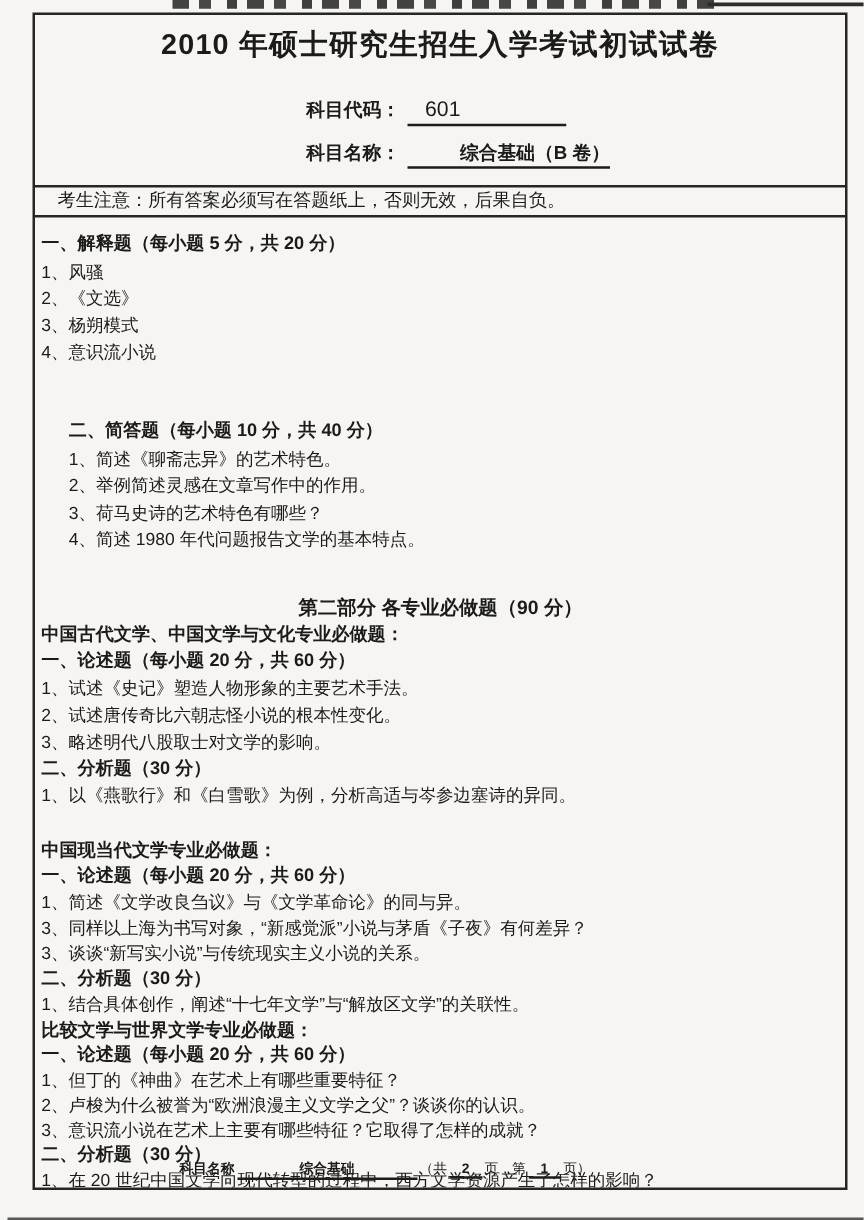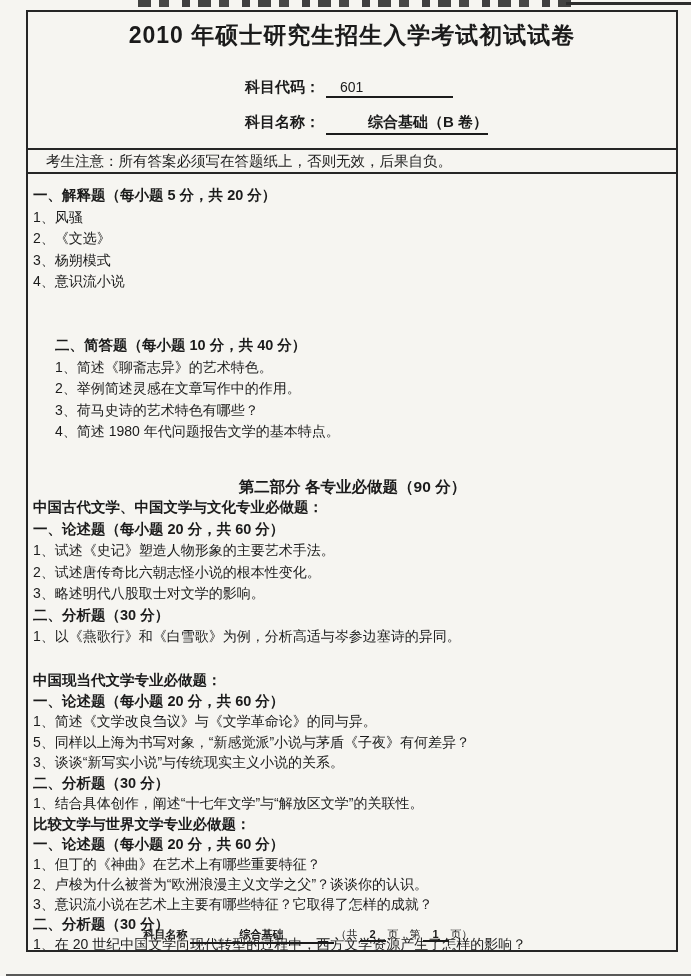--- a/index.html
+++ b/index.html
@@ -35,21 +35,21 @@
     text-align:center; font-size:23px; font-weight:bold; letter-spacing:1px;
   }
   .field { position:absolute; left:217px; font-size:15px; white-space:nowrap; }
   .field-code { top:66px; }
   .field-name { top:101px; }
   .field-label { font-weight:600; }
   .u-value {
     display:inline-block; border-bottom:2px solid #1c1c1c;
     text-align:right; margin-left:6px; padding-bottom:1px;
   }
-  .u-code { width:127px; font-size:14px; text-align:left; padding-left:14px; }
+  .u-code { width:127px; font-size:17px; text-align:left; padding-left:14px; }
   .u-name { width:162px; font-size:15px; font-weight:bold; }
 
   .notice {
     position:absolute; top:136px; left:0; width:100%;
     border-top:2px solid #262626; border-bottom:2px solid #262626;
     height:26px; line-height:22px; font-size:14.5px; font-weight:normal;
     padding-left:18px; white-space:nowrap;
   }
 
   
@@ -131,21 +131,21 @@
       <div class="ln">2、试述唐传奇比六朝志怪小说的根本性变化。</div>
       <div class="ln">3、略述明代八股取士对文学的影响。</div>
       <div class="ln sec-t">二、分析题（30 分）</div>
       <div class="ln">1、以《燕歌行》和《白雪歌》为例，分析高适与岑参边塞诗的异同。</div>
     </div>
 
     <div class="blk blk-f bF">
       <div class="ln grp-h"><span>中国现当代文学专业必做题：</span></div>
       <div class="ln sec-t">一、论述题（每小题 20 分，共 60 分）</div>
       <div class="ln">1、简述《文学改良刍议》与《文学革命论》的同与异。</div>
-      <div class="ln">5、同样以上海为书写对象，“新感觉派”小说与茅盾《子夜》有何差异？</div>
+      <div class="ln">3、同样以上海为书写对象，“新感觉派”小说与茅盾《子夜》有何差异？</div>
       <div class="ln">3、谈谈“新写实小说”与传统现实主义小说的关系。</div>
       <div class="ln sec-t">二、分析题（30 分）</div>
       <div class="ln">1、结合具体创作，阐述“十七年文学”与“解放区文学”的关联性。</div>
     </div>
 
     <div class="blk blk-g bG">
       <div class="ln grp-h"><span>比较文学与世界文学专业必做题：</span></div>
       <div class="ln sec-t">一、论述题（每小题 20 分，共 60 分）</div>
       <div class="ln">1、但丁的《神曲》在艺术上有哪些重要特征？</div>
       <div class="ln">2、卢梭为什么被誉为“欧洲浪漫主义文学之父”？谈谈你的认识。</div>

